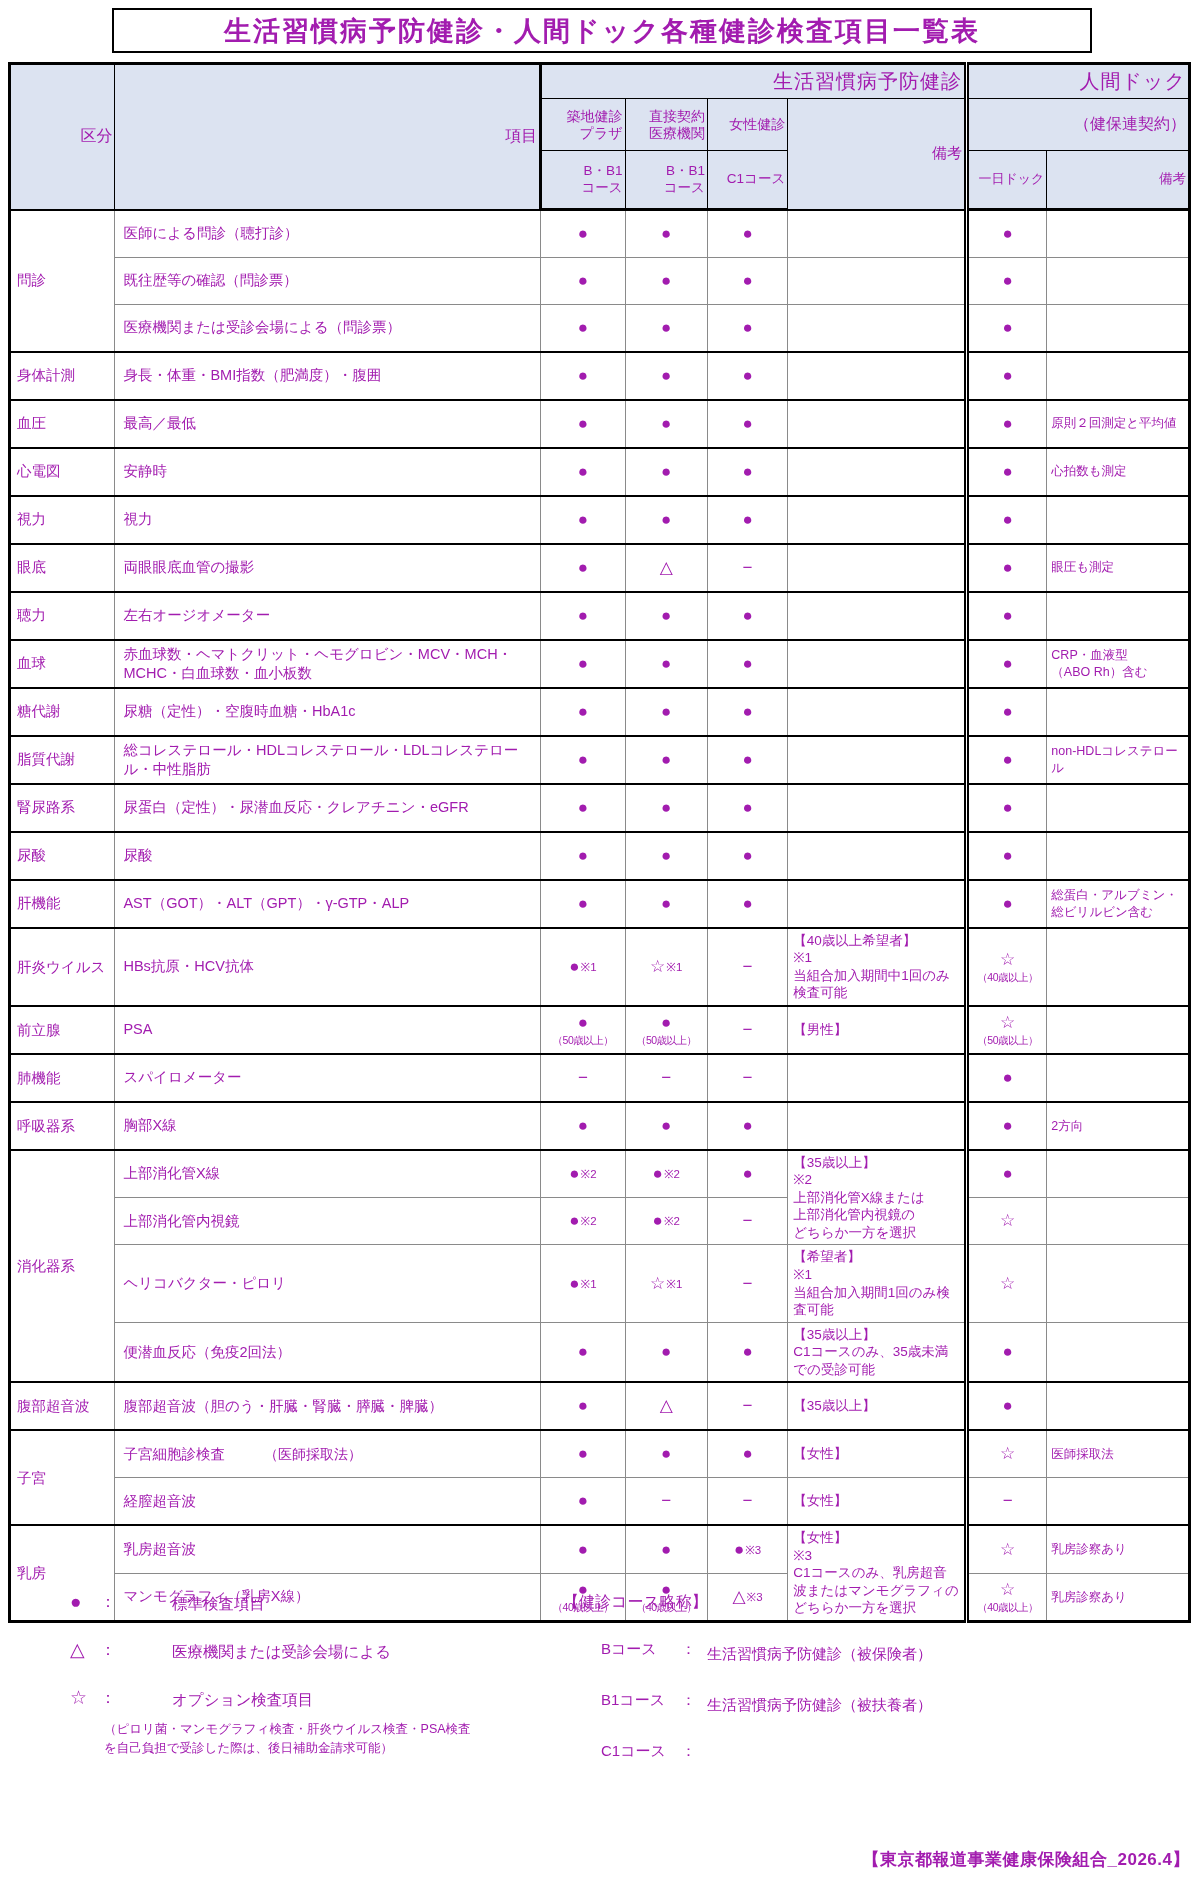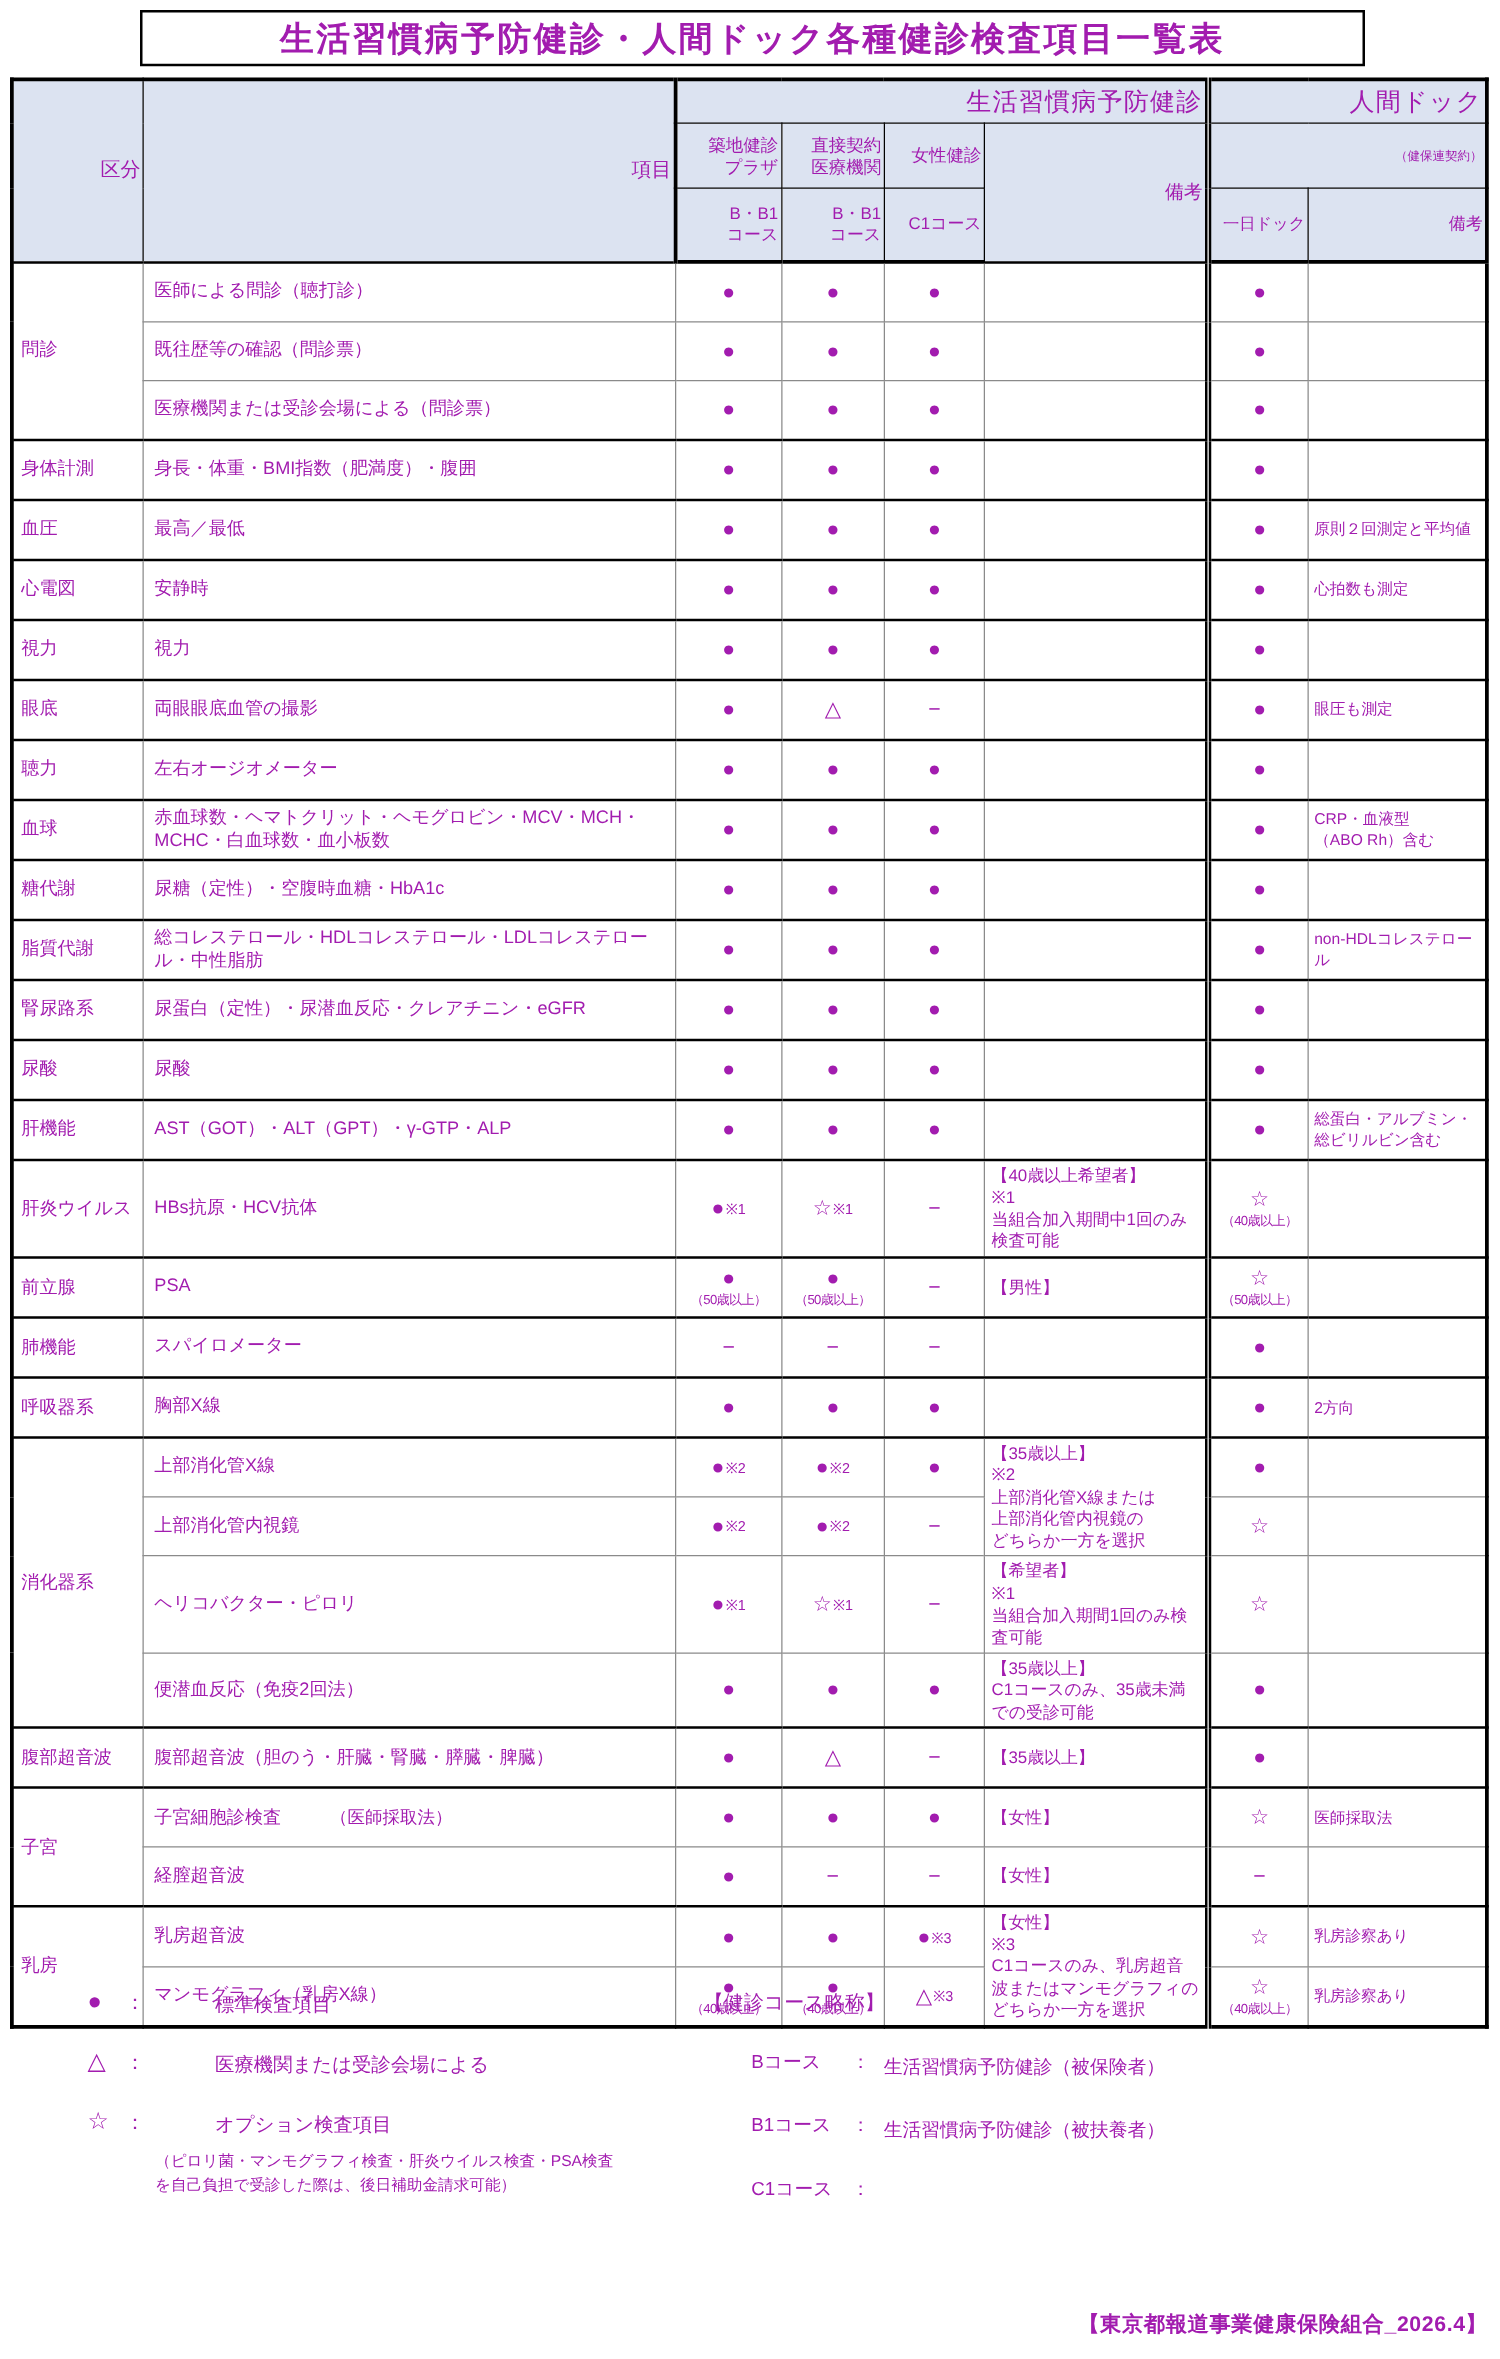--- a/index.html
+++ b/index.html
@@ -12,21 +12,21 @@
   .tbl th,.tbl td{border:1px solid #8a8a8a;overflow:hidden;}
   .tbl thead th{background:var(--header-bg,#dce3f1);border:1px solid #000;font-weight:normal;
         text-align:right;vertical-align:middle;padding:1px 2px;}
   .hr1 th{height:31px;}
   .hr2 th{height:49px;}
   .hr3 th{height:55px;}
   .h-kubun,.h-item{font-size:16px;}
   .h-item{border-right:3px solid #000 !important;}
   .h-group{font-size:20px;letter-spacing:1px;}
   .h-name{font-size:14px;line-height:1.2;white-space:pre-line;}
-  .h-sub{font-size:10px;}
+  .h-sub{font-size:16px;}
   .h-biko{font-size:15px;}
   .h-course{font-size:13.5px;line-height:1.25;white-space:pre-line;}
   .h-dockday{font-size:13px;}
   .tbl thead tr.hr3 th,.h-biko,.h-kubun,.h-item{border-bottom:3px solid #000;}
   .dockl{border-left:5px double #000 !important;}
   .tbl tbody td{height:40px;vertical-align:middle;background:#fff;}
   tr.gstart>td{border-top:2px solid #000;}
   .gcell{padding:2px 3px 2px 6px;font-size:14.5px;line-height:1.25;}
   .icell{padding:3px 4px 3px 8px;font-size:14.5px;line-height:1.3;border-right:3px solid #000;}
   .ismall{font-size:14px;margin-left:39px;}
@@ -34,21 +34,21 @@
   .sym{font-size:17px;line-height:1.15;}
   .sfx{font-size:11.5px;vertical-align:1px;margin-left:1px;}
   .msub{font-size:10.5px;line-height:1.15;margin-top:1px;letter-spacing:-0.5px;}
   .ncell{padding:3px 5px;font-size:13.5px;line-height:1.3;white-space:pre-line;text-align:left;margin-left:28px;}
   .dncell{padding:2px 4px;font-size:12.5px;line-height:1.3;white-space:pre-line;text-align:left;}
   .legend{position:absolute;left:70px;top:1592px;width:470px;}
   .leg-row{display:flex;align-items:flex-start;margin-bottom:25px;}
   .leg-sym{width:30px;font-size:19px;line-height:1.1;}
   .leg-colon{width:24px;font-size:16px;}
   .leg-label{font-size:15.5px;padding-top:2px;margin-left:48px;}
-  .leg-note{margin:-16px 0 0 54px;font-size:12.5px;line-height:1.55;white-space:pre-line;}
+  .leg-note{margin:-16px 0 0 34px;font-size:12.5px;line-height:1.55;white-space:pre-line;}
   .courses{position:absolute;left:563px;top:1592px;width:560px;}
   .courses-title{font-size:16px;margin-bottom:27px;font-family:Liberation Mono, monospace;}
   .course-row{display:flex;margin-left:38px;margin-bottom:23px;}
   .course-name{width:80px;font-size:15px;}
   .course-colon{width:26px;font-size:15px;}
   .course-desc{font-size:15px;line-height:1.85;white-space:pre-line;}
   .footer-note{position:absolute;right:10px;top:1848px;font-size:17px;font-weight:bold;letter-spacing:0.5px;}
 </style>
 </head>
 <body>

